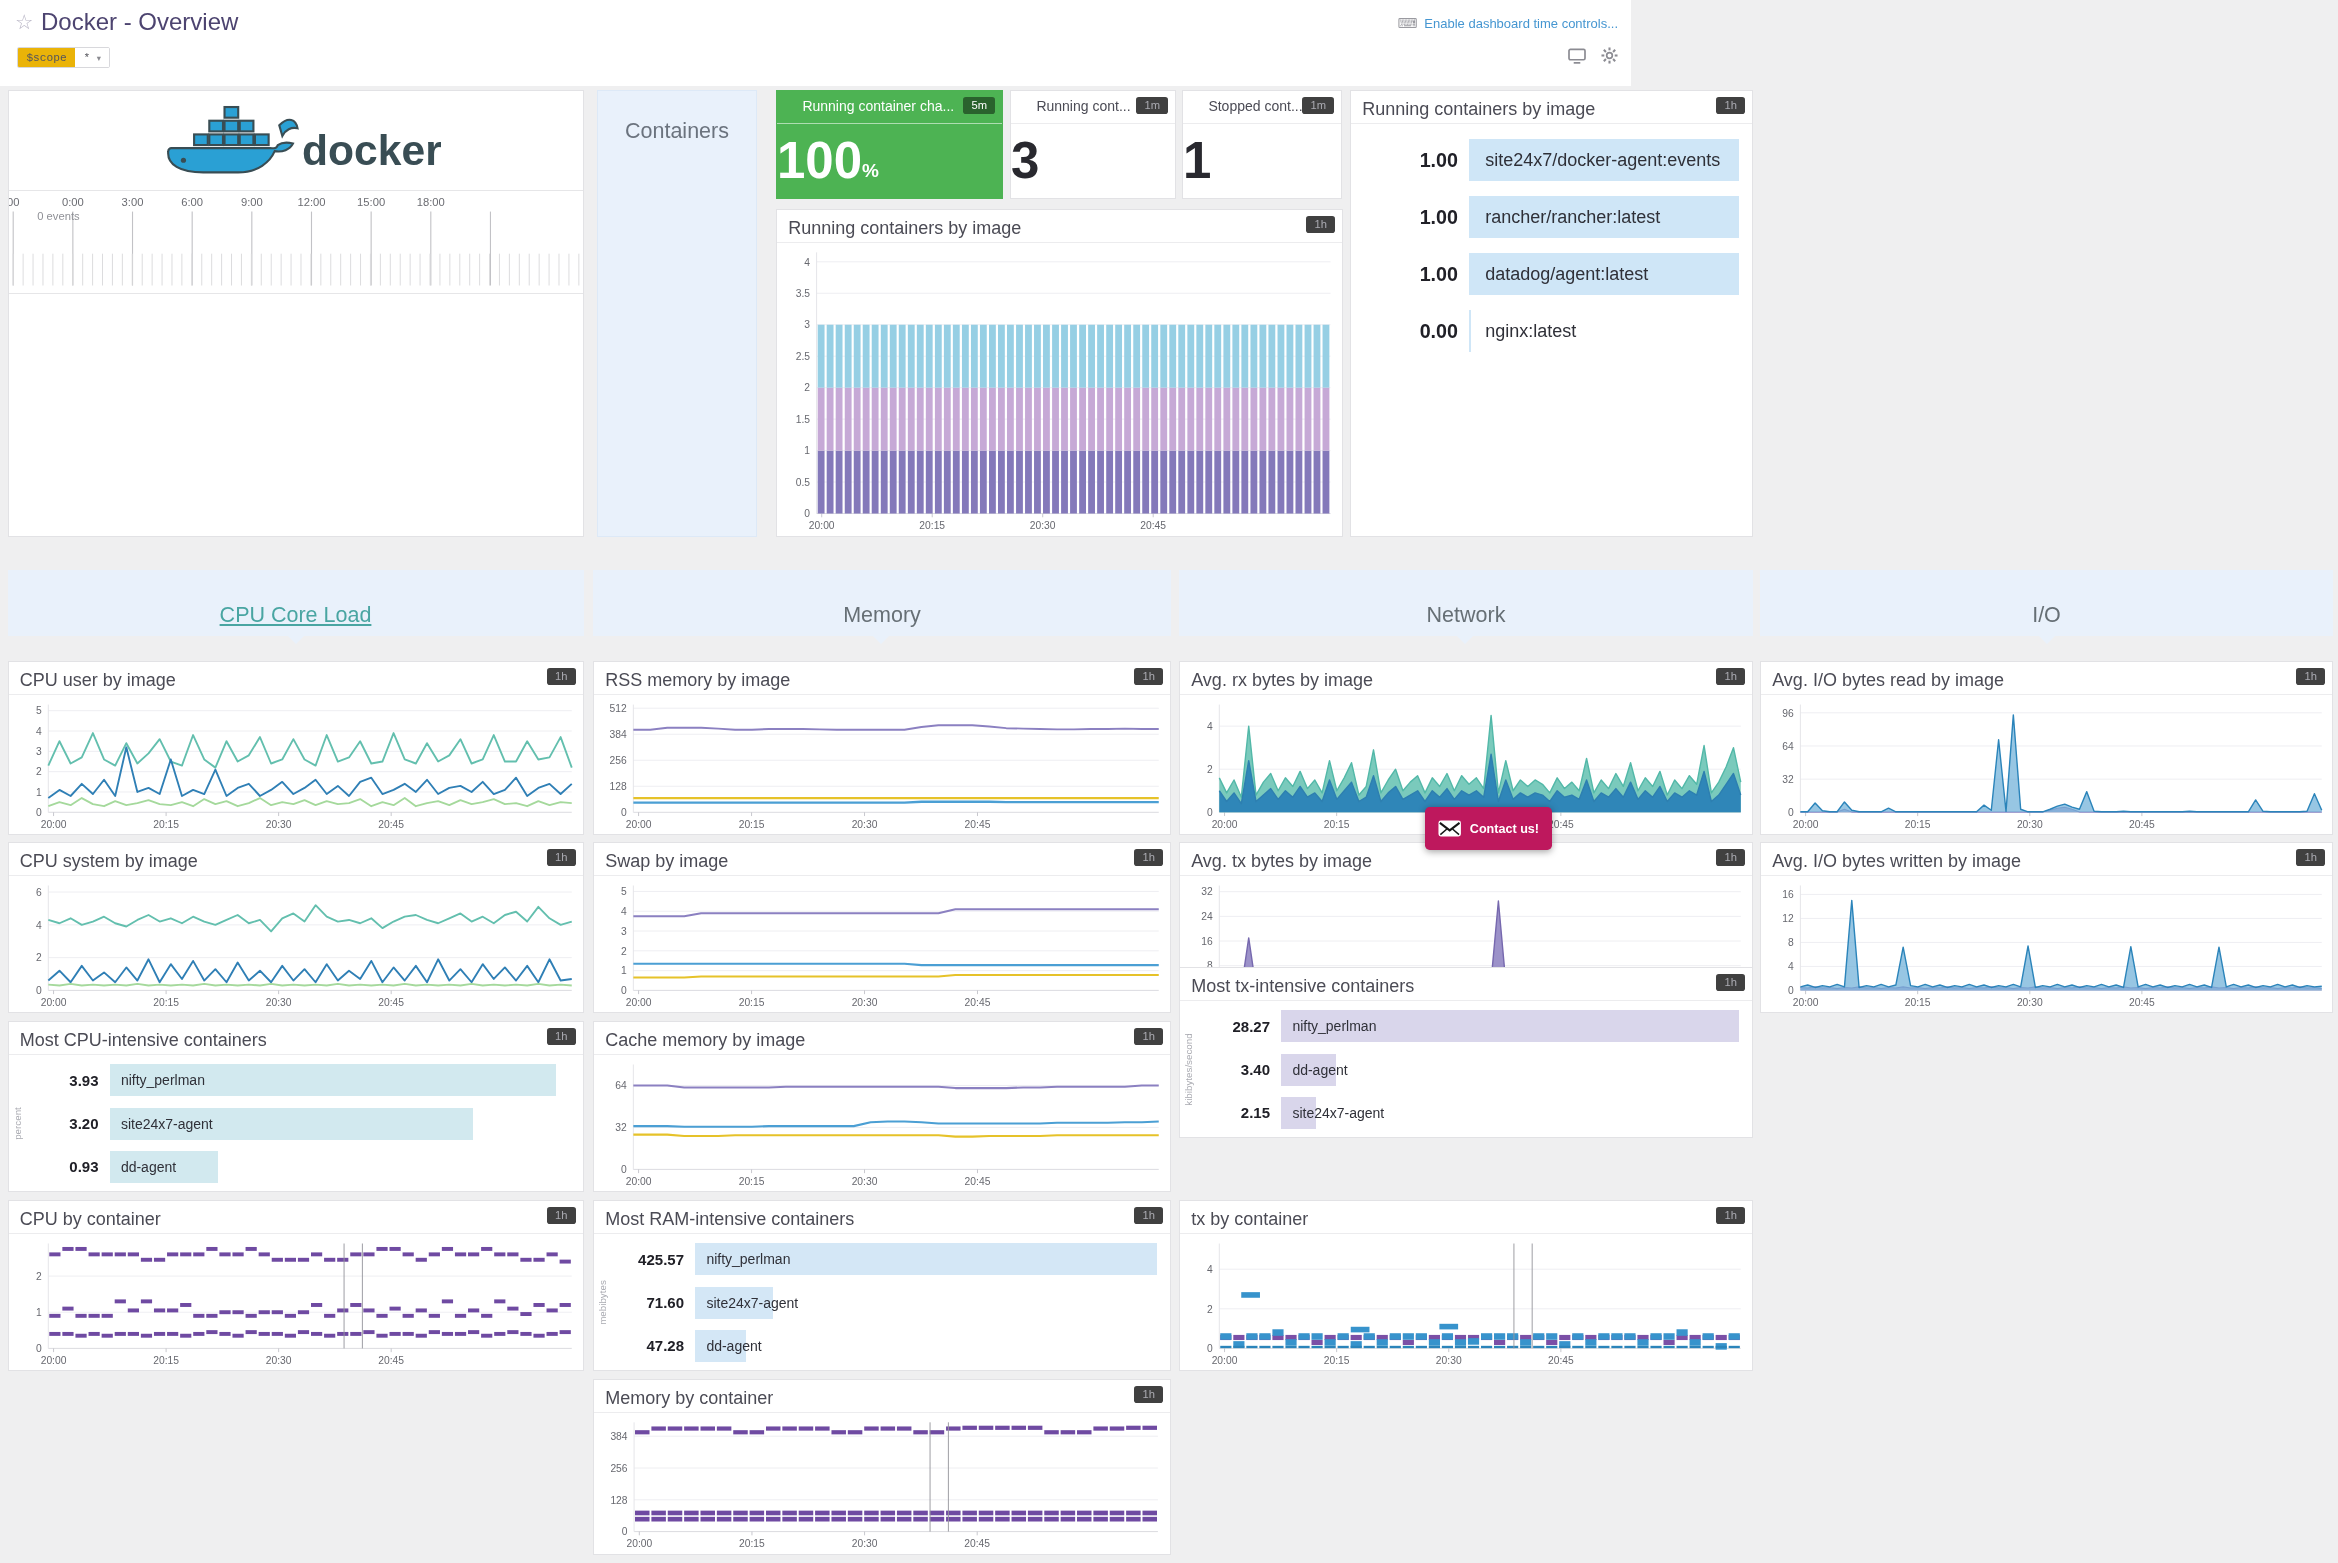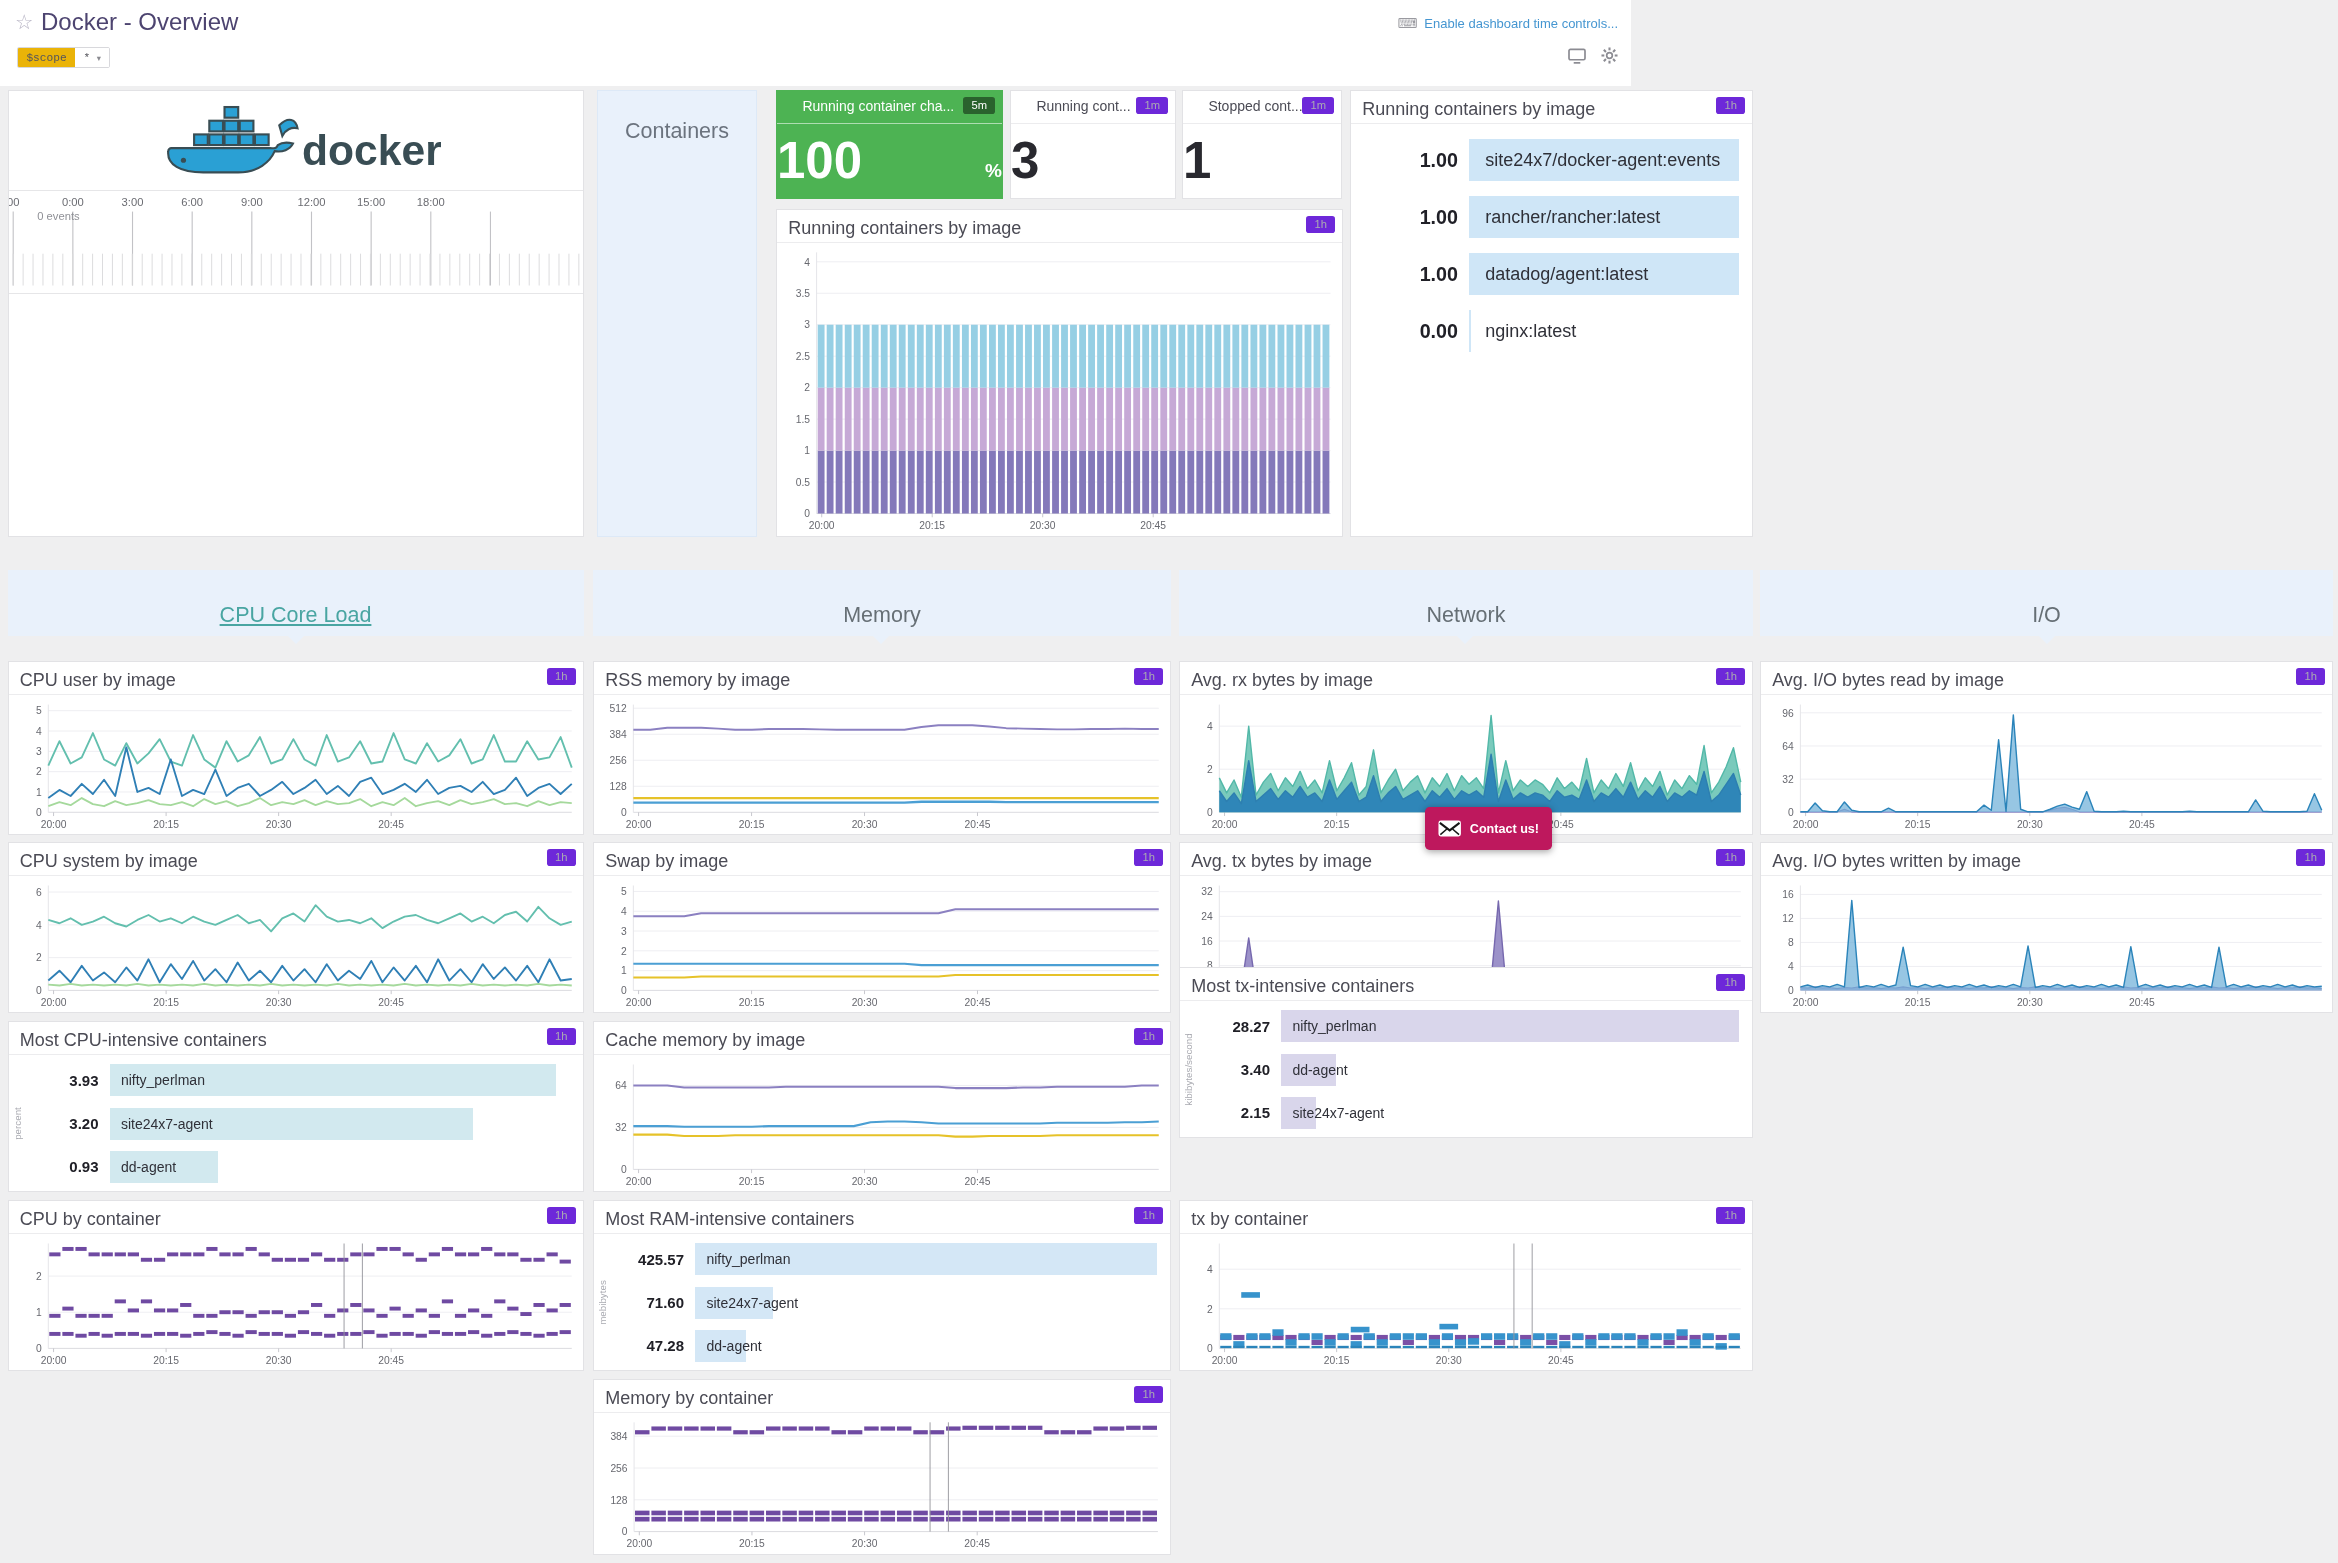--- a/index.html
+++ b/index.html
@@ -13,28 +13,28 @@
   .scope-key{background:#eab308;color:#55555c;padding:3.7px 8.4px;text-align:right;}
   .scope-val{background:#fff;color:#55555c;padding:3.7px 8.4px;display:flex;gap:6.6px;align-items:center;}
   .scope-val .caret{font-size:8.4px;color:#8a8a90;font-family:"DejaVu Sans",sans-serif;}
   .time-link{position:absolute;right:13px;top:15px;display:flex;align-items:center;gap:6.6px;font-size:13px;color:#4596d1;cursor:pointer;}
   .kbd-ico{font-family:"DejaVu Sans",sans-serif;color:#9a9aa0;font-size:14px;}
   .hdr-icons{position:absolute;right:13px;top:47px;display:flex;gap:15px;align-items:center;}
   
   .panel{position:absolute;background:#fff;border:0.9px solid #e2e2e5;box-sizing:border-box;}
   .panel-head{position:relative;height:33px;border-bottom:0.9px solid #ececee;box-sizing:border-box;}
   .panel-title{position:absolute;left:11.2px;top:7.5px;font-size:18px;color:#4b4b55;white-space:nowrap;}
-  .badge{position:absolute;right:6.6px;top:5.6px;background:#6d28d9;color:#ababb2;font-size:11.2px;padding:2.8px 8.4px;border-radius:2.8px;cursor:pointer;}
+  .badge{position:absolute;right:6.6px;top:5.6px;background:#404040;color:#ababb2;font-size:11.2px;padding:2.8px 8.4px;border-radius:2.8px;cursor:pointer;}
   .panel-body{position:absolute;left:0;top:33px;right:0;bottom:0;}
   svg text{font-family:"Liberation Sans",sans-serif;}
   
   .tile{position:absolute;background:#fff;border:0.9px solid #e2e2e5;box-sizing:border-box;}
   .tile-head{position:relative;height:32px;border-bottom:0.9px solid #ececee;}
   .tile-title{position:absolute;left:9.4px;top:6.6px;font-size:14px;color:#4b4b55;white-space:nowrap;margin-left:16px;}
-  .tile-value{position:absolute;left:0;right:0;top:32px;bottom:0;display:flex;align-items:center;justify-content:space-between;font-size:51px;font-weight:bold;color:#29292f;}
+  .tile-value{position:absolute;left:0;right:0;top:32px;bottom:0;display:flex;align-items:center;justify-content:flex-start;font-size:51px;font-weight:bold;color:#29292f;}
   .tile.green{color:#fff;}
   .tile.green .tile-head{border-bottom:0.9px solid rgba(255,255,255,0.55);}
   .tile.green .tile-title{color:#fff;}
   .tile.green .badge{background:rgba(0,0,0,0.45);color:#fff;}
   .tile.green .tile-value{color:#fff;}
   .unit{font-size:19px;font-weight:bold;margin-top:20.6px;}
   
   .blue-band{position:absolute;background:#e9f1fb;box-sizing:border-box;text-align:center;}
   .band-label{font-size:21.5px;color:#6b737e;}
   .sec-label{display:block;margin-top:33px;font-size:21.5px;color:#666f75;}

